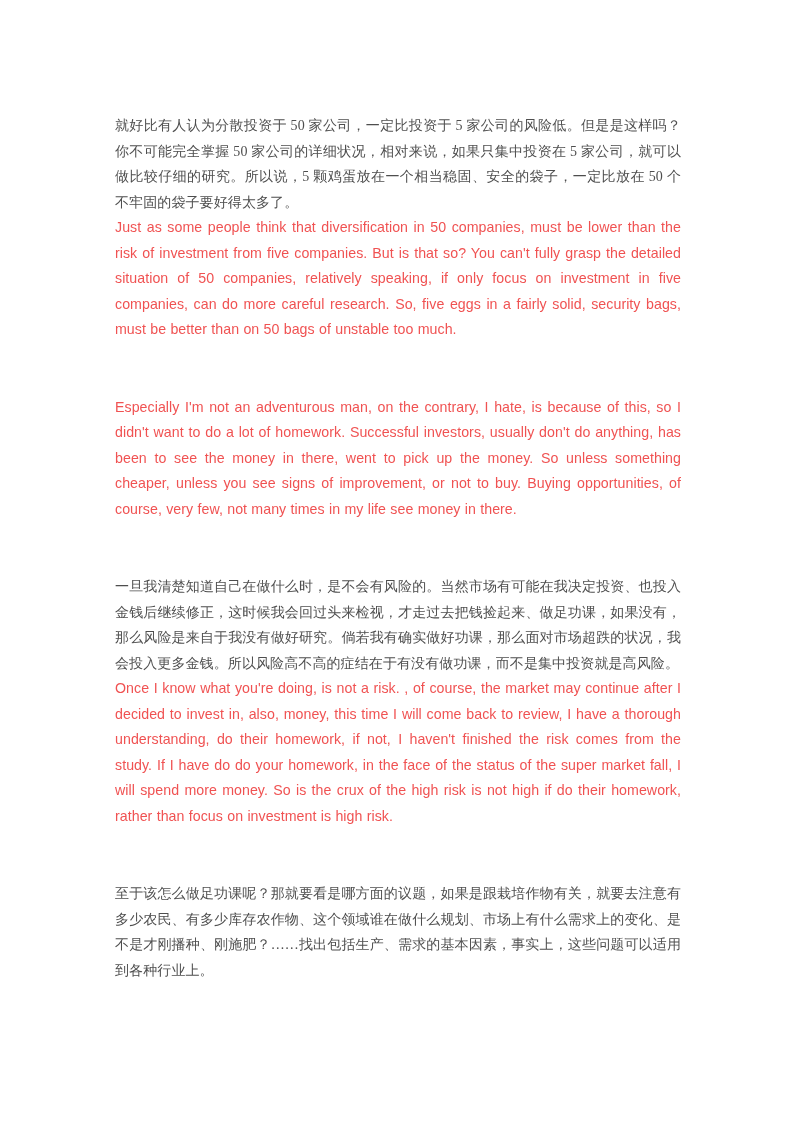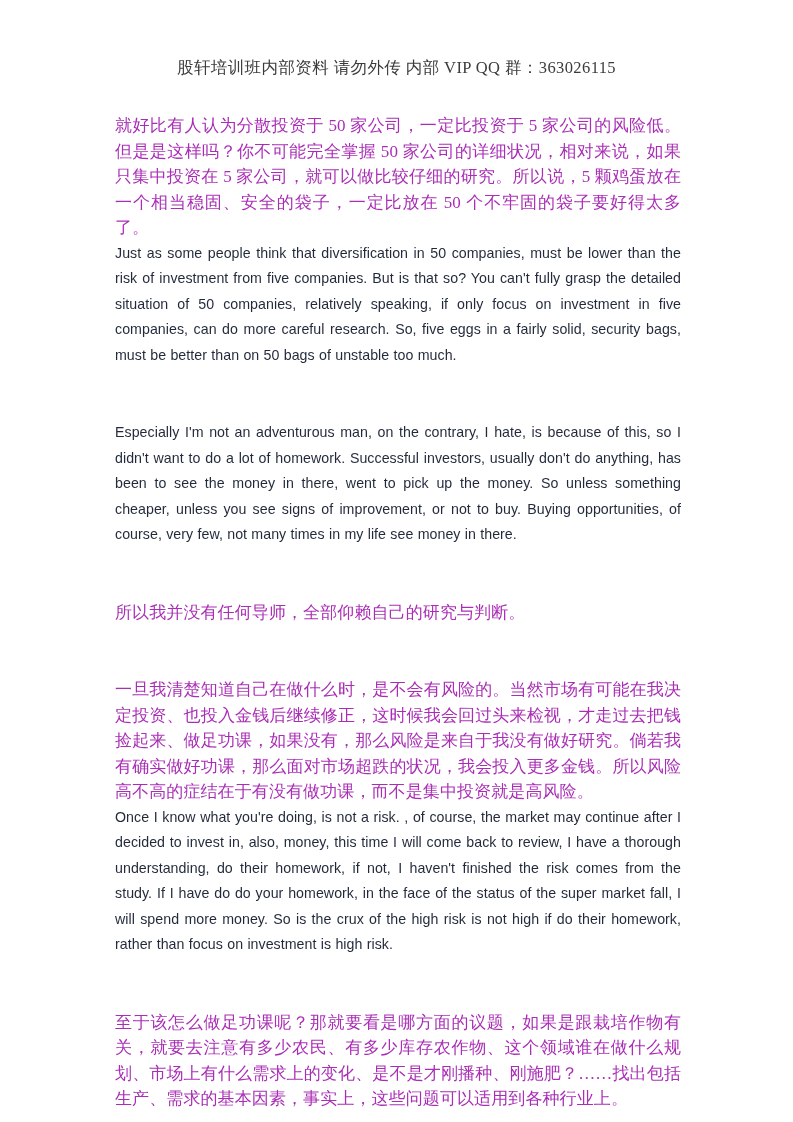--- a/index.html
+++ b/index.html
@@ -52,61 +52,59 @@
   .block:last-child { margin-bottom: 0; }
 
   .para {
     text-align: justify;
     text-justify: inter-ideograph;
     margin: 0;
   }
 
   .para.zh {
     font-family: "Liberation Serif", "DejaVu Serif", serif;
-    font-size: 17px;
+    font-size: 14px;
     line-height: 25.5px;
-    color: #a21caf;
+    color: #404040;
     letter-spacing: 0.1px;
   }
 
   .para.en {
     font-family: "Liberation Sans", "DejaVu Sans", sans-serif;
     font-size: 14.2px;
     line-height: 25.5px;
-    color: #0f172a;
+    color: #ef4444;
     letter-spacing: 0.05px;
     word-spacing: 0.3px;
   }
 
   
   .para.zh, .para.en, .doc-header {
     -webkit-font-smoothing: antialiased;
     opacity: 0.92;
   }
 </style>
 </head>
 <body>
 
 <div class="page">
 
-  <div class="doc-header">股轩培训班内部资料 请勿外传 内部 VIP QQ 群：363026115</div>
 
   <div class="content">
 
     <div class="block">
       <p class="para zh">就好比有人认为分散投资于 50 家公司，一定比投资于 5 家公司的风险低。但是是这样吗？你不可能完全掌握 50 家公司的详细状况，相对来说，如果只集中投资在 5 家公司，就可以做比较仔细的研究。所以说，5 颗鸡蛋放在一个相当稳固、安全的袋子，一定比放在 50 个不牢固的袋子要好得太多了。</p>
       <p class="para en">Just as some people think that diversification in 50 companies, must be lower than the risk of investment from five companies. But is that so? You can't fully grasp the detailed situation of 50 companies, relatively speaking, if only focus on investment in five companies, can do more careful research. So, five eggs in a fairly solid, security bags, must be better than on 50 bags of unstable too much.</p>
     </div>
 
     <div class="block">
       <p class="para en">Especially I'm not an adventurous man, on the contrary, I hate, is because of this, so I didn't want to do a lot of homework. Successful investors, usually don't do anything, has been to see the money in there, went to pick up the money. So unless something cheaper, unless you see signs of improvement, or not to buy. Buying opportunities, of course, very few, not many times in my life see money in there.</p>
     </div>
 
     <div class="block">
-      <p class="para zh">所以我并没有任何导师，全部仰赖自己的研究与判断。</p>
     </div>
 
     <div class="block">
       <p class="para zh">一旦我清楚知道自己在做什么时，是不会有风险的。当然市场有可能在我决定投资、也投入金钱后继续修正，这时候我会回过头来检视，才走过去把钱捡起来、做足功课，如果没有，那么风险是来自于我没有做好研究。倘若我有确实做好功课，那么面对市场超跌的状况，我会投入更多金钱。所以风险高不高的症结在于有没有做功课，而不是集中投资就是高风险。</p>
       <p class="para en">Once I know what you're doing, is not a risk. , of course, the market may continue after I decided to invest in, also, money, this time I will come back to review, I have a thorough understanding, do their homework, if not, I haven't finished the risk comes from the study. If I have do do your homework, in the face of the status of the super market fall, I will spend more money. So is the crux of the high risk is not high if do their homework, rather than focus on investment is high risk.</p>
     </div>
 
     <div class="block">
       <p class="para zh">至于该怎么做足功课呢？那就要看是哪方面的议题，如果是跟栽培作物有关，就要去注意有多少农民、有多少库存农作物、这个领域谁在做什么规划、市场上有什么需求上的变化、是不是才刚播种、刚施肥？……找出包括生产、需求的基本因素，事实上，这些问题可以适用到各种行业上。</p>
     </div>

